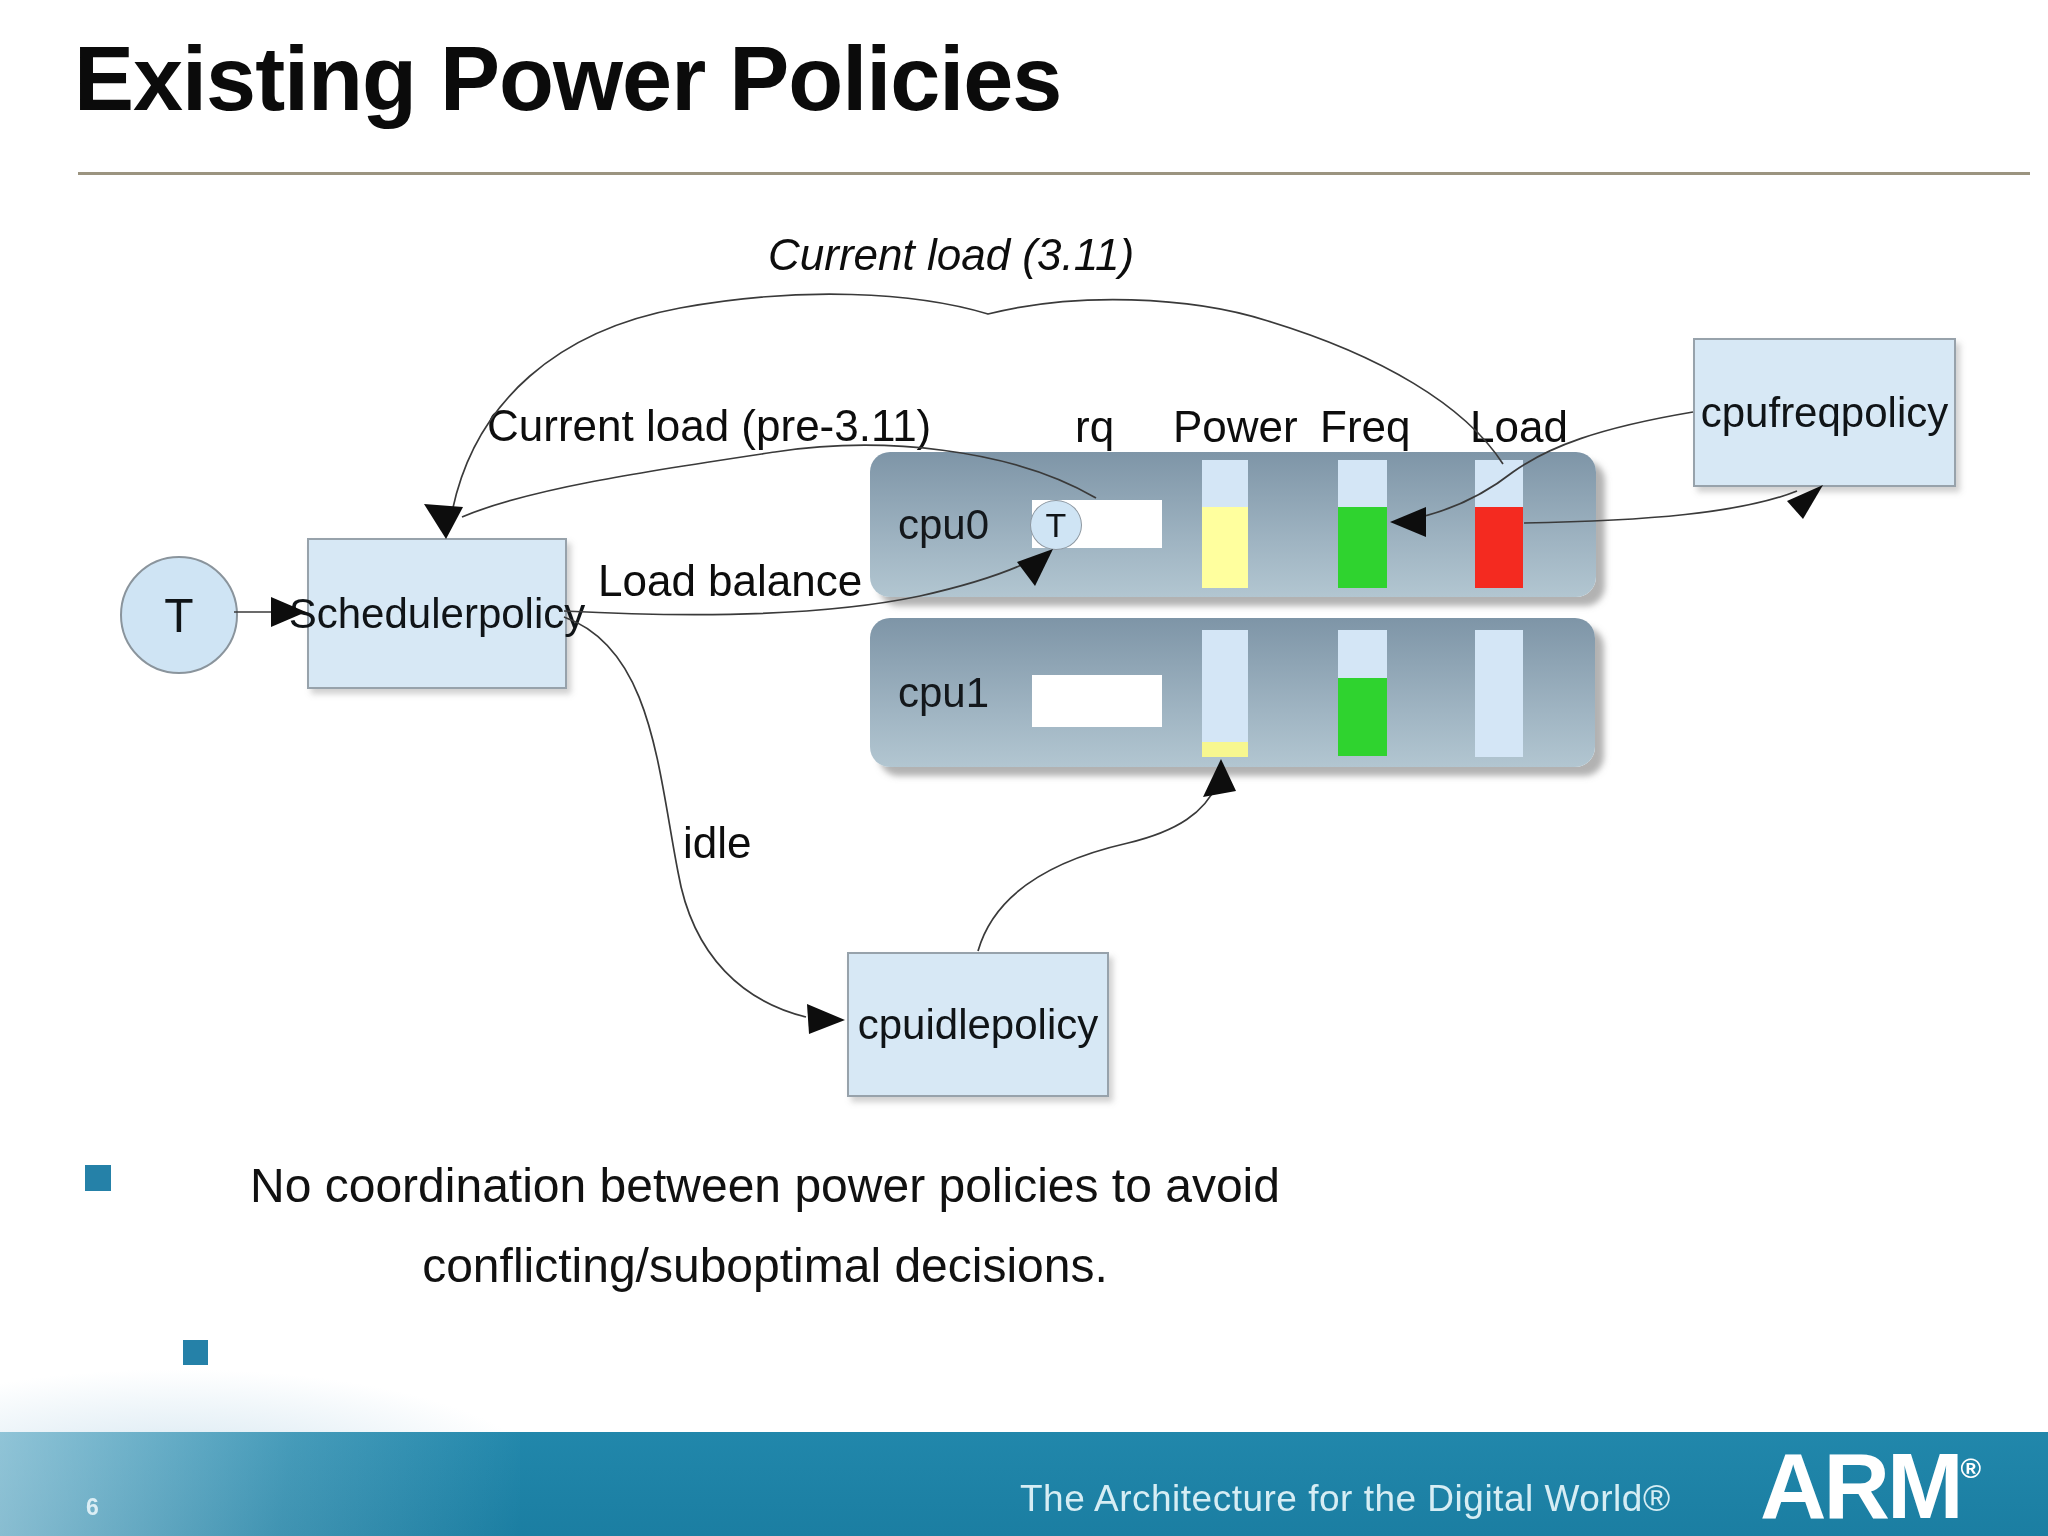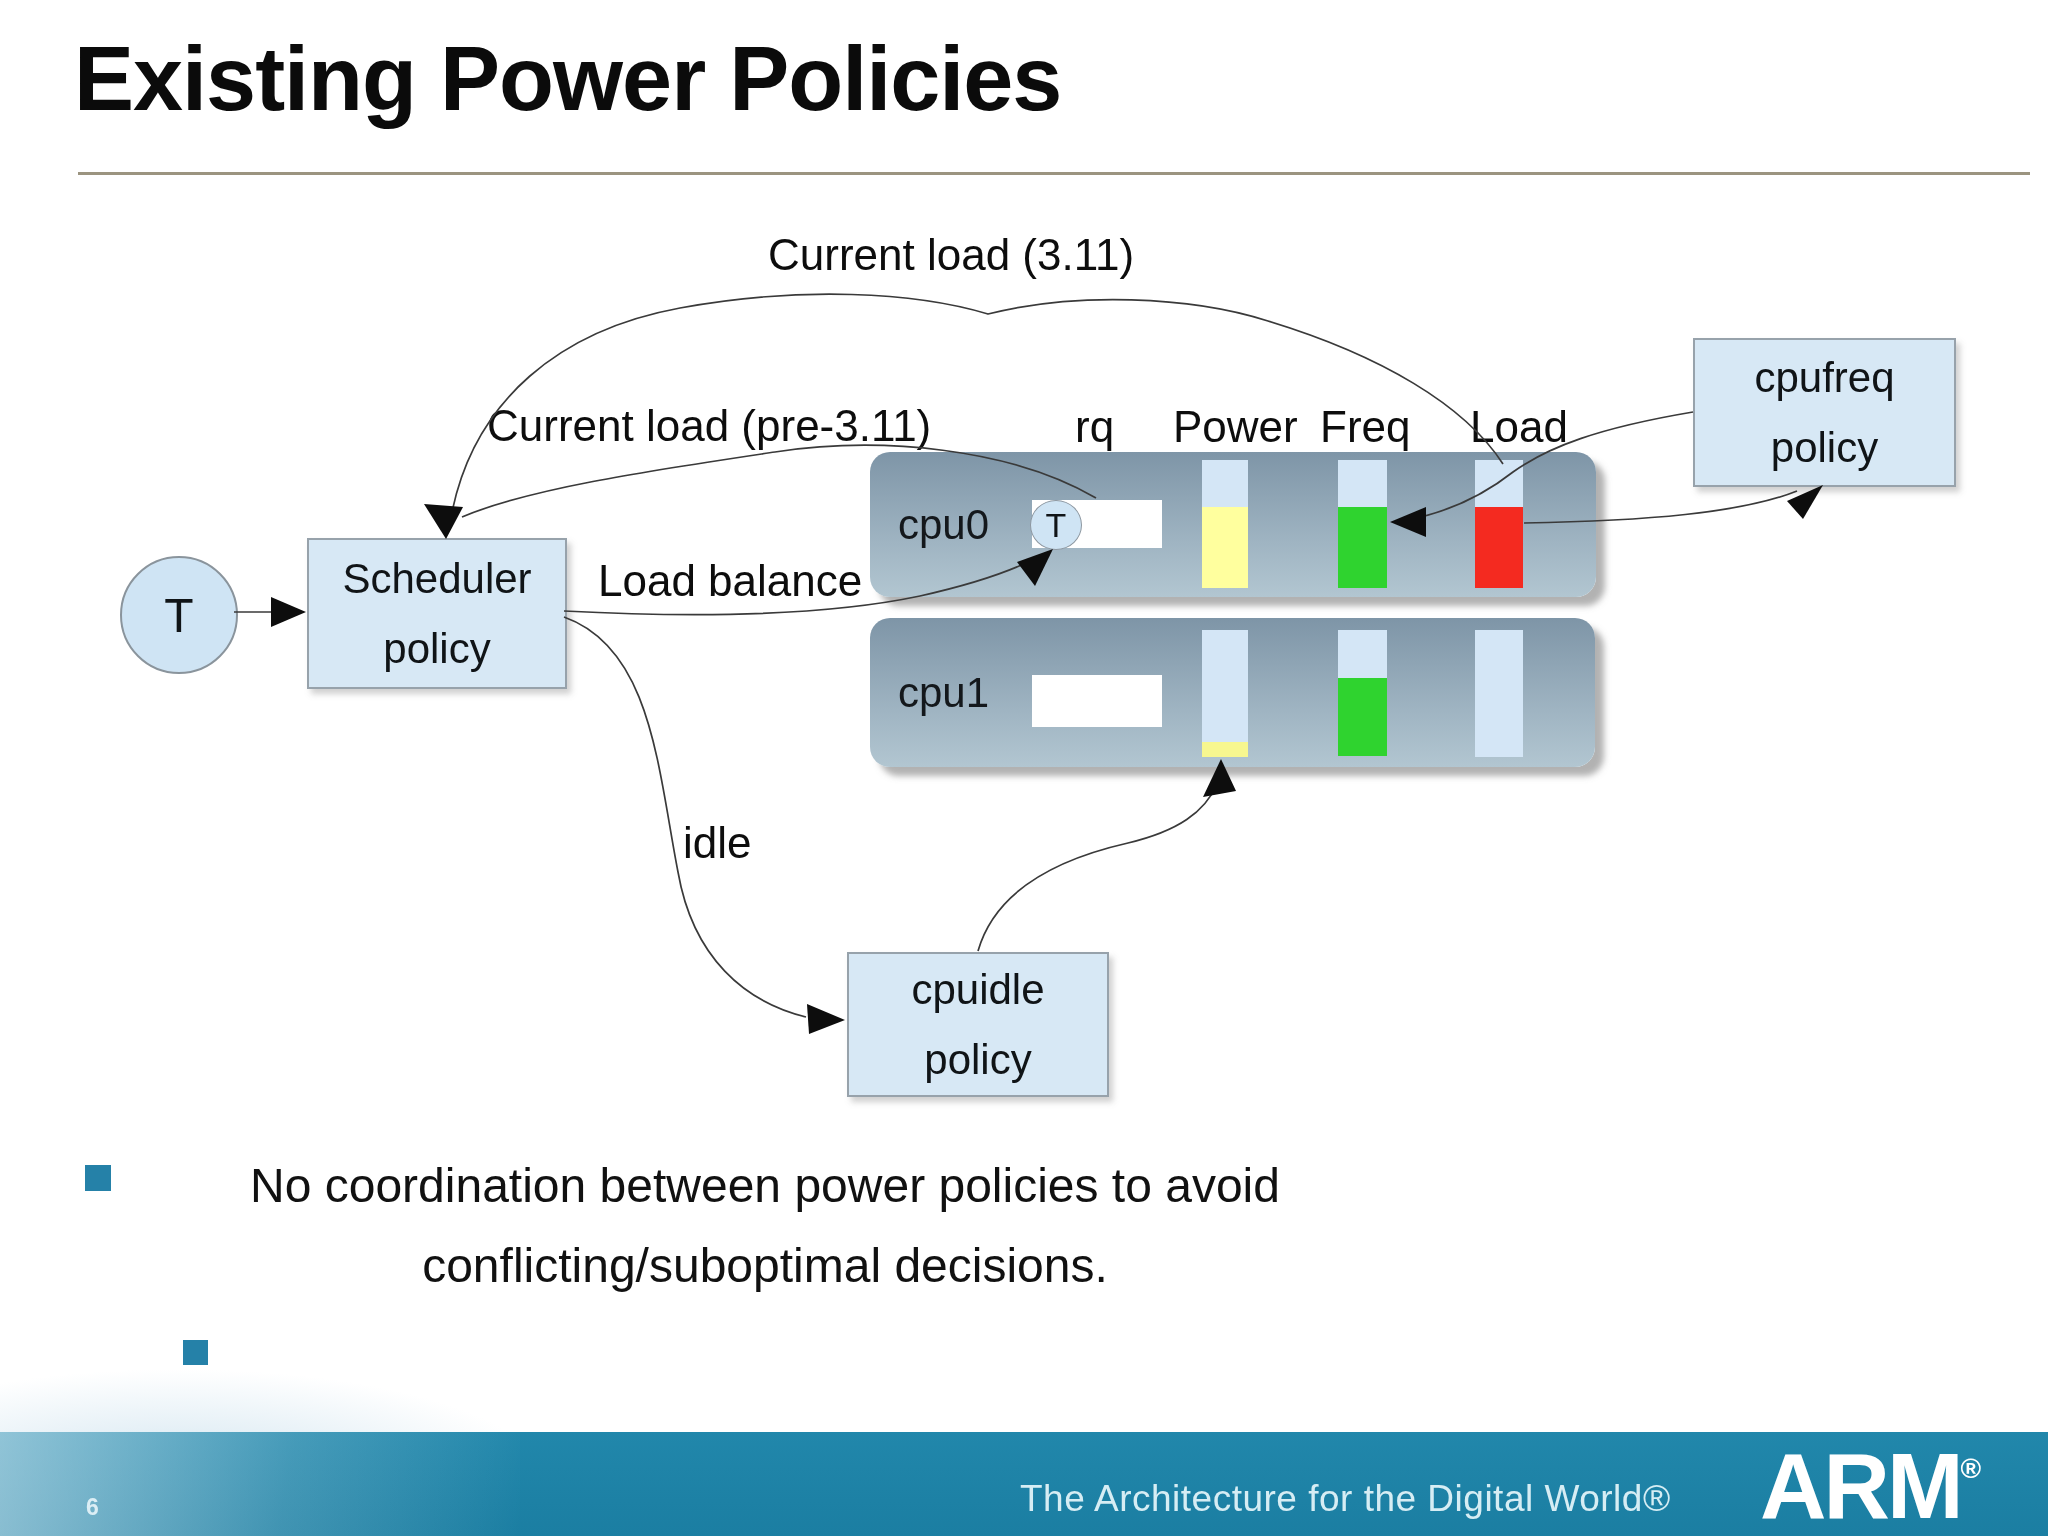--- a/index.html
+++ b/index.html
@@ -10,21 +10,21 @@
   .abs{position:absolute;text-align:center;}
   
   .title{left:74px;top:28px;font-size:90px;font-weight:bold;color:#0b0b0b;letter-spacing:-1px;}
   .title-rule{left:78px;top:172px;width:1952px;height:3px;background:#9b9480;}
   
   .dlabel{font-size:44px;color:#0d0d0d;white-space:nowrap;}
   .hlabel{font-size:44px;color:#0d0d0d;white-space:nowrap;}
   
   .node{
     background:#d7e8f5;border:2px solid #97a2ab;
-    display:flex;flex-direction:column;align-items:center;justify-content:center;
+    display:flex;flex-direction:row;align-items:center;justify-content:center;
     font-size:42px;color:#101417;line-height:70px;
     box-shadow:4px 5px 6px rgba(120,120,120,0.35);
   }
   .task-circle{
     width:114px;height:114px;border-radius:50%;background:#cfe4f4;border:2px solid #8a949c;
     display:flex;align-items:center;justify-content:center;font-size:48px;color:#101417;
   }
   
   .cpurow{
     border-radius:20px;
@@ -59,21 +59,21 @@
   svg.overlay{position:absolute;left:0;top:0;pointer-events:none;}
 </style>
 </head>
 <body>
 
 <div class="slide">
 
   <div class="abs title">Existing Power Policies</div>
   <div class="abs title-rule"></div>
 
-  <div class="abs dlabel" style="left:768px;top:230px;">Current load (3.11)</div>
+  <div class="abs dlabel" style="left:768px;top:230px;font-style:italic;">Current load (3.11)</div>
   <div class="abs dlabel" style="left:487px;top:401px;">Current load (pre-3.11)</div>
   <div class="abs dlabel" style="left:598px;top:556px;">Load balance</div>
   <div class="abs dlabel" style="left:683px;top:818px;">idle</div>
 
   <div class="abs hlabel" style="left:1075px;top:402px;">rq</div>
   <div class="abs hlabel" style="left:1173px;top:402px;">Power</div>
   <div class="abs hlabel" style="left:1320px;top:402px;">Freq</div>
   <div class="abs hlabel" style="left:1457px;top:402px;margin-left:13px;">Load</div>
 
   <div class="abs task-circle" style="left:120px;top:556px;">

